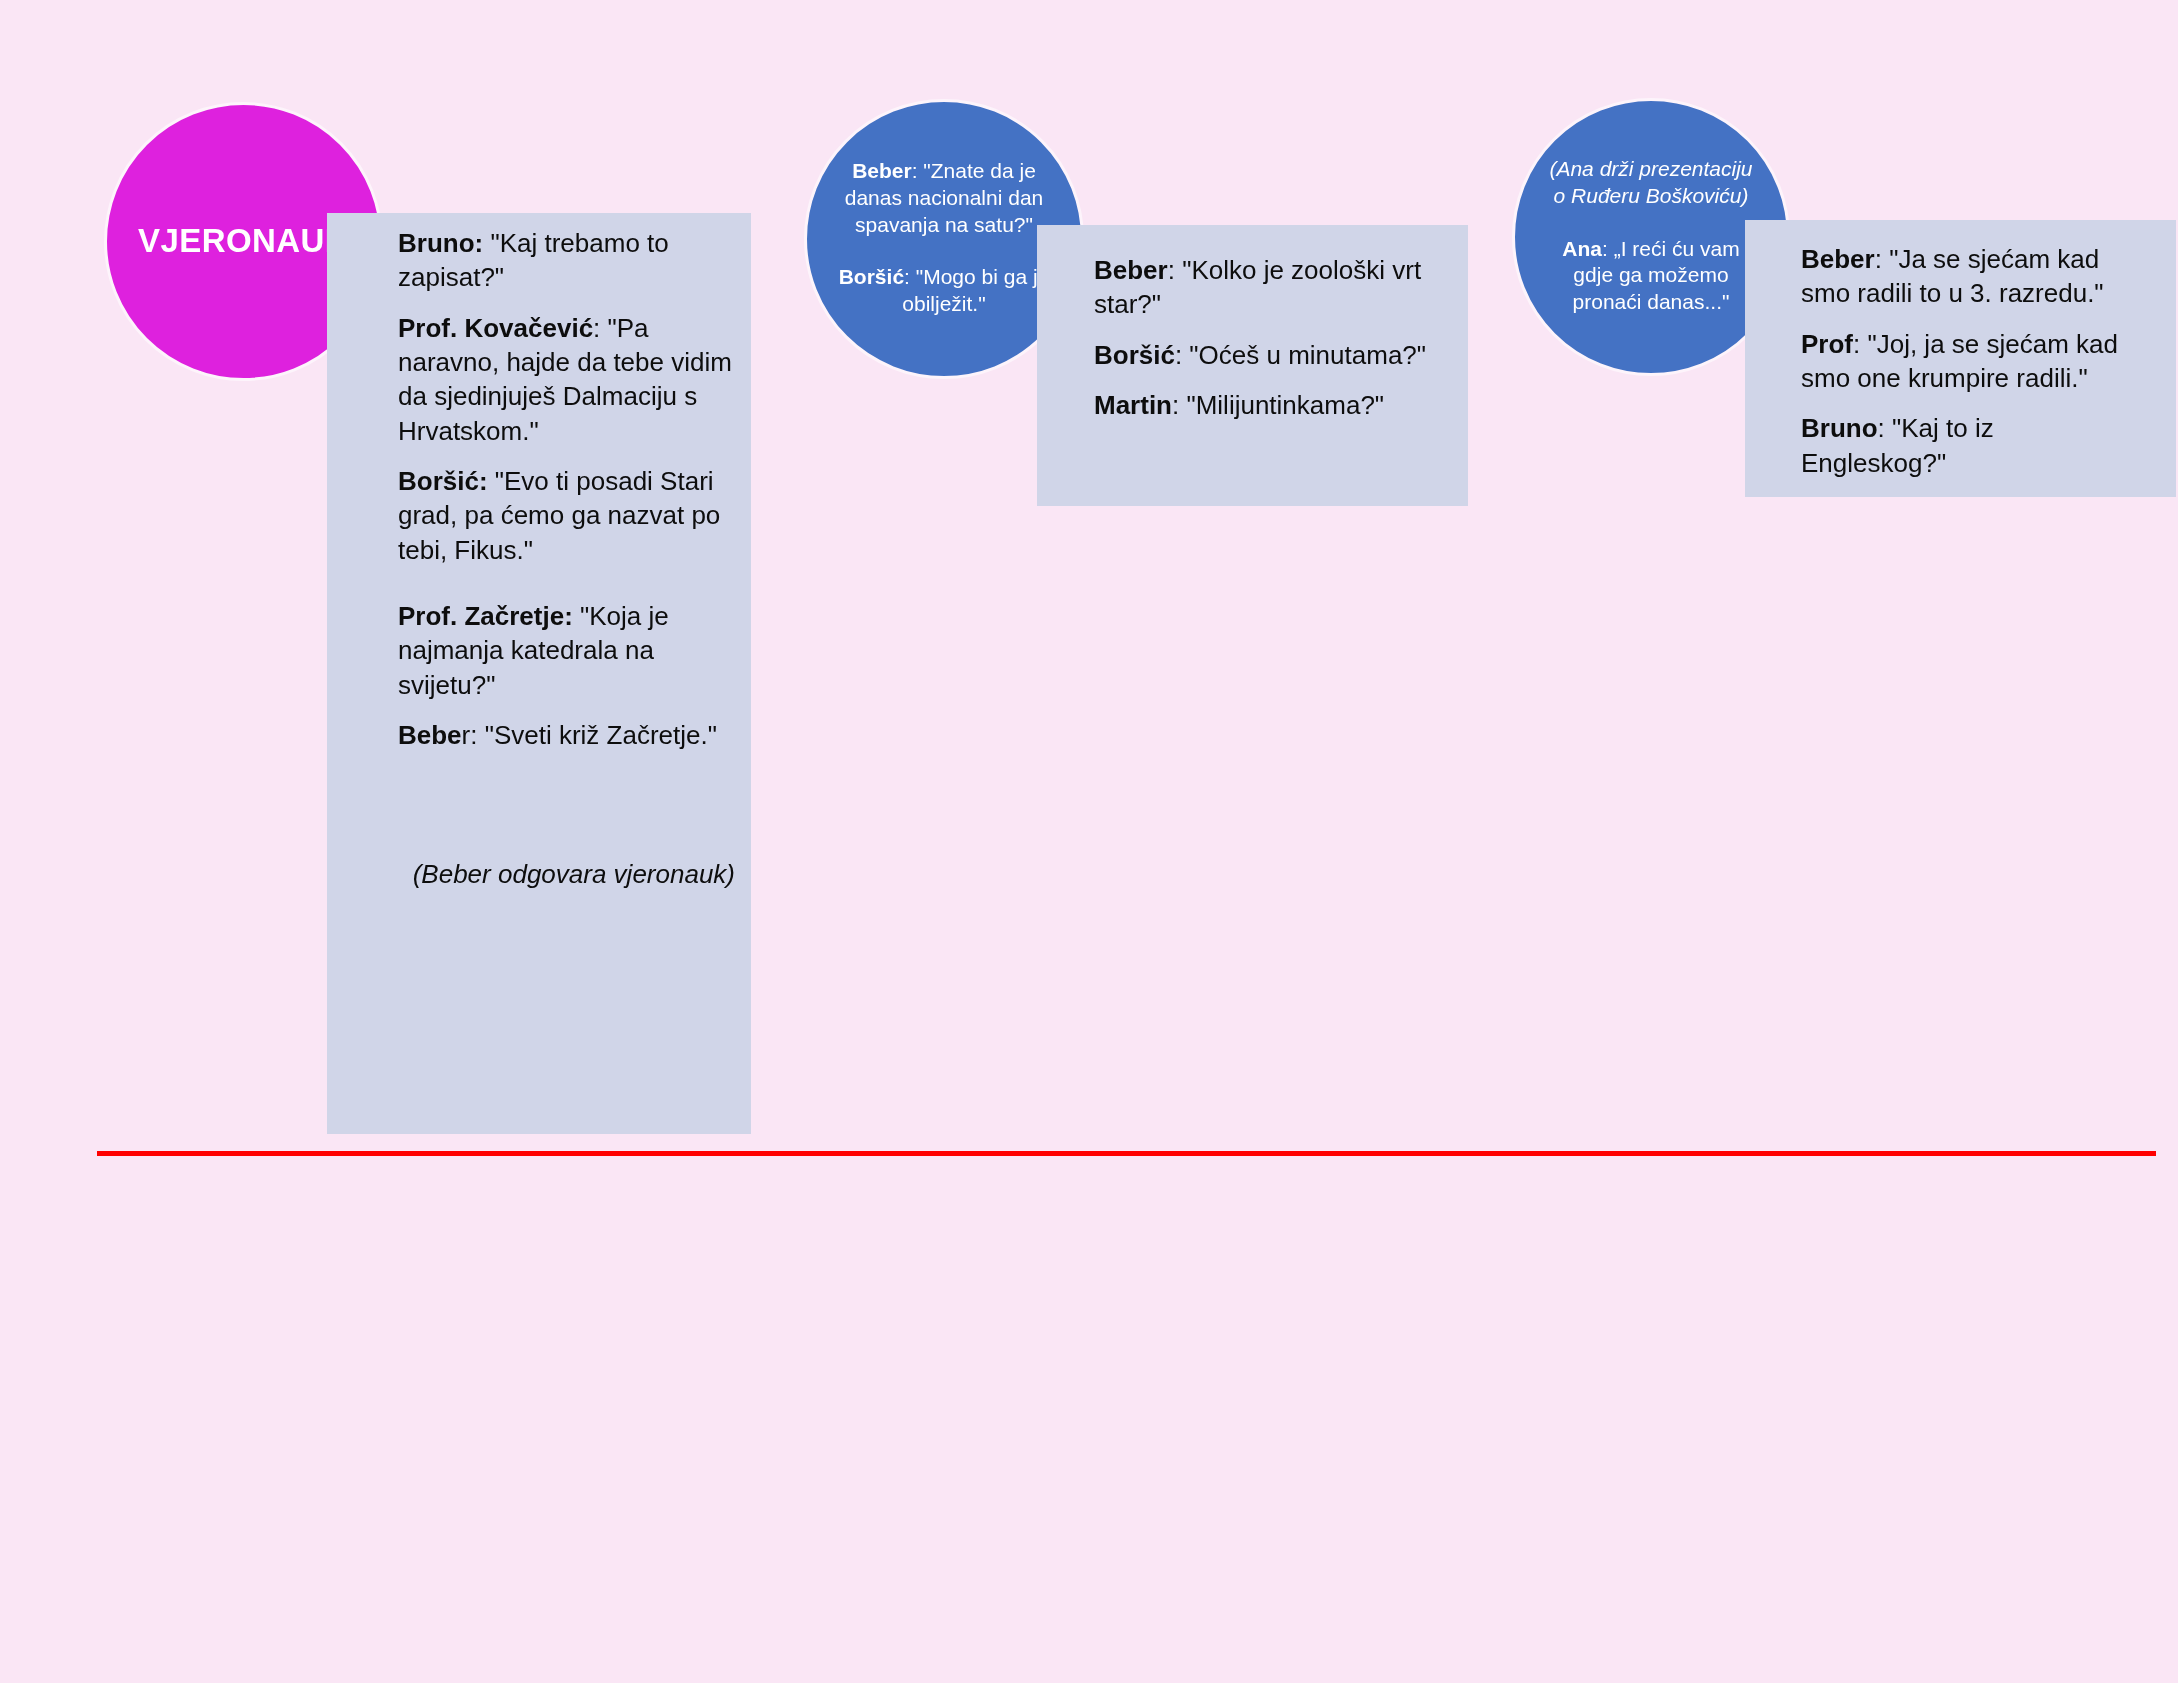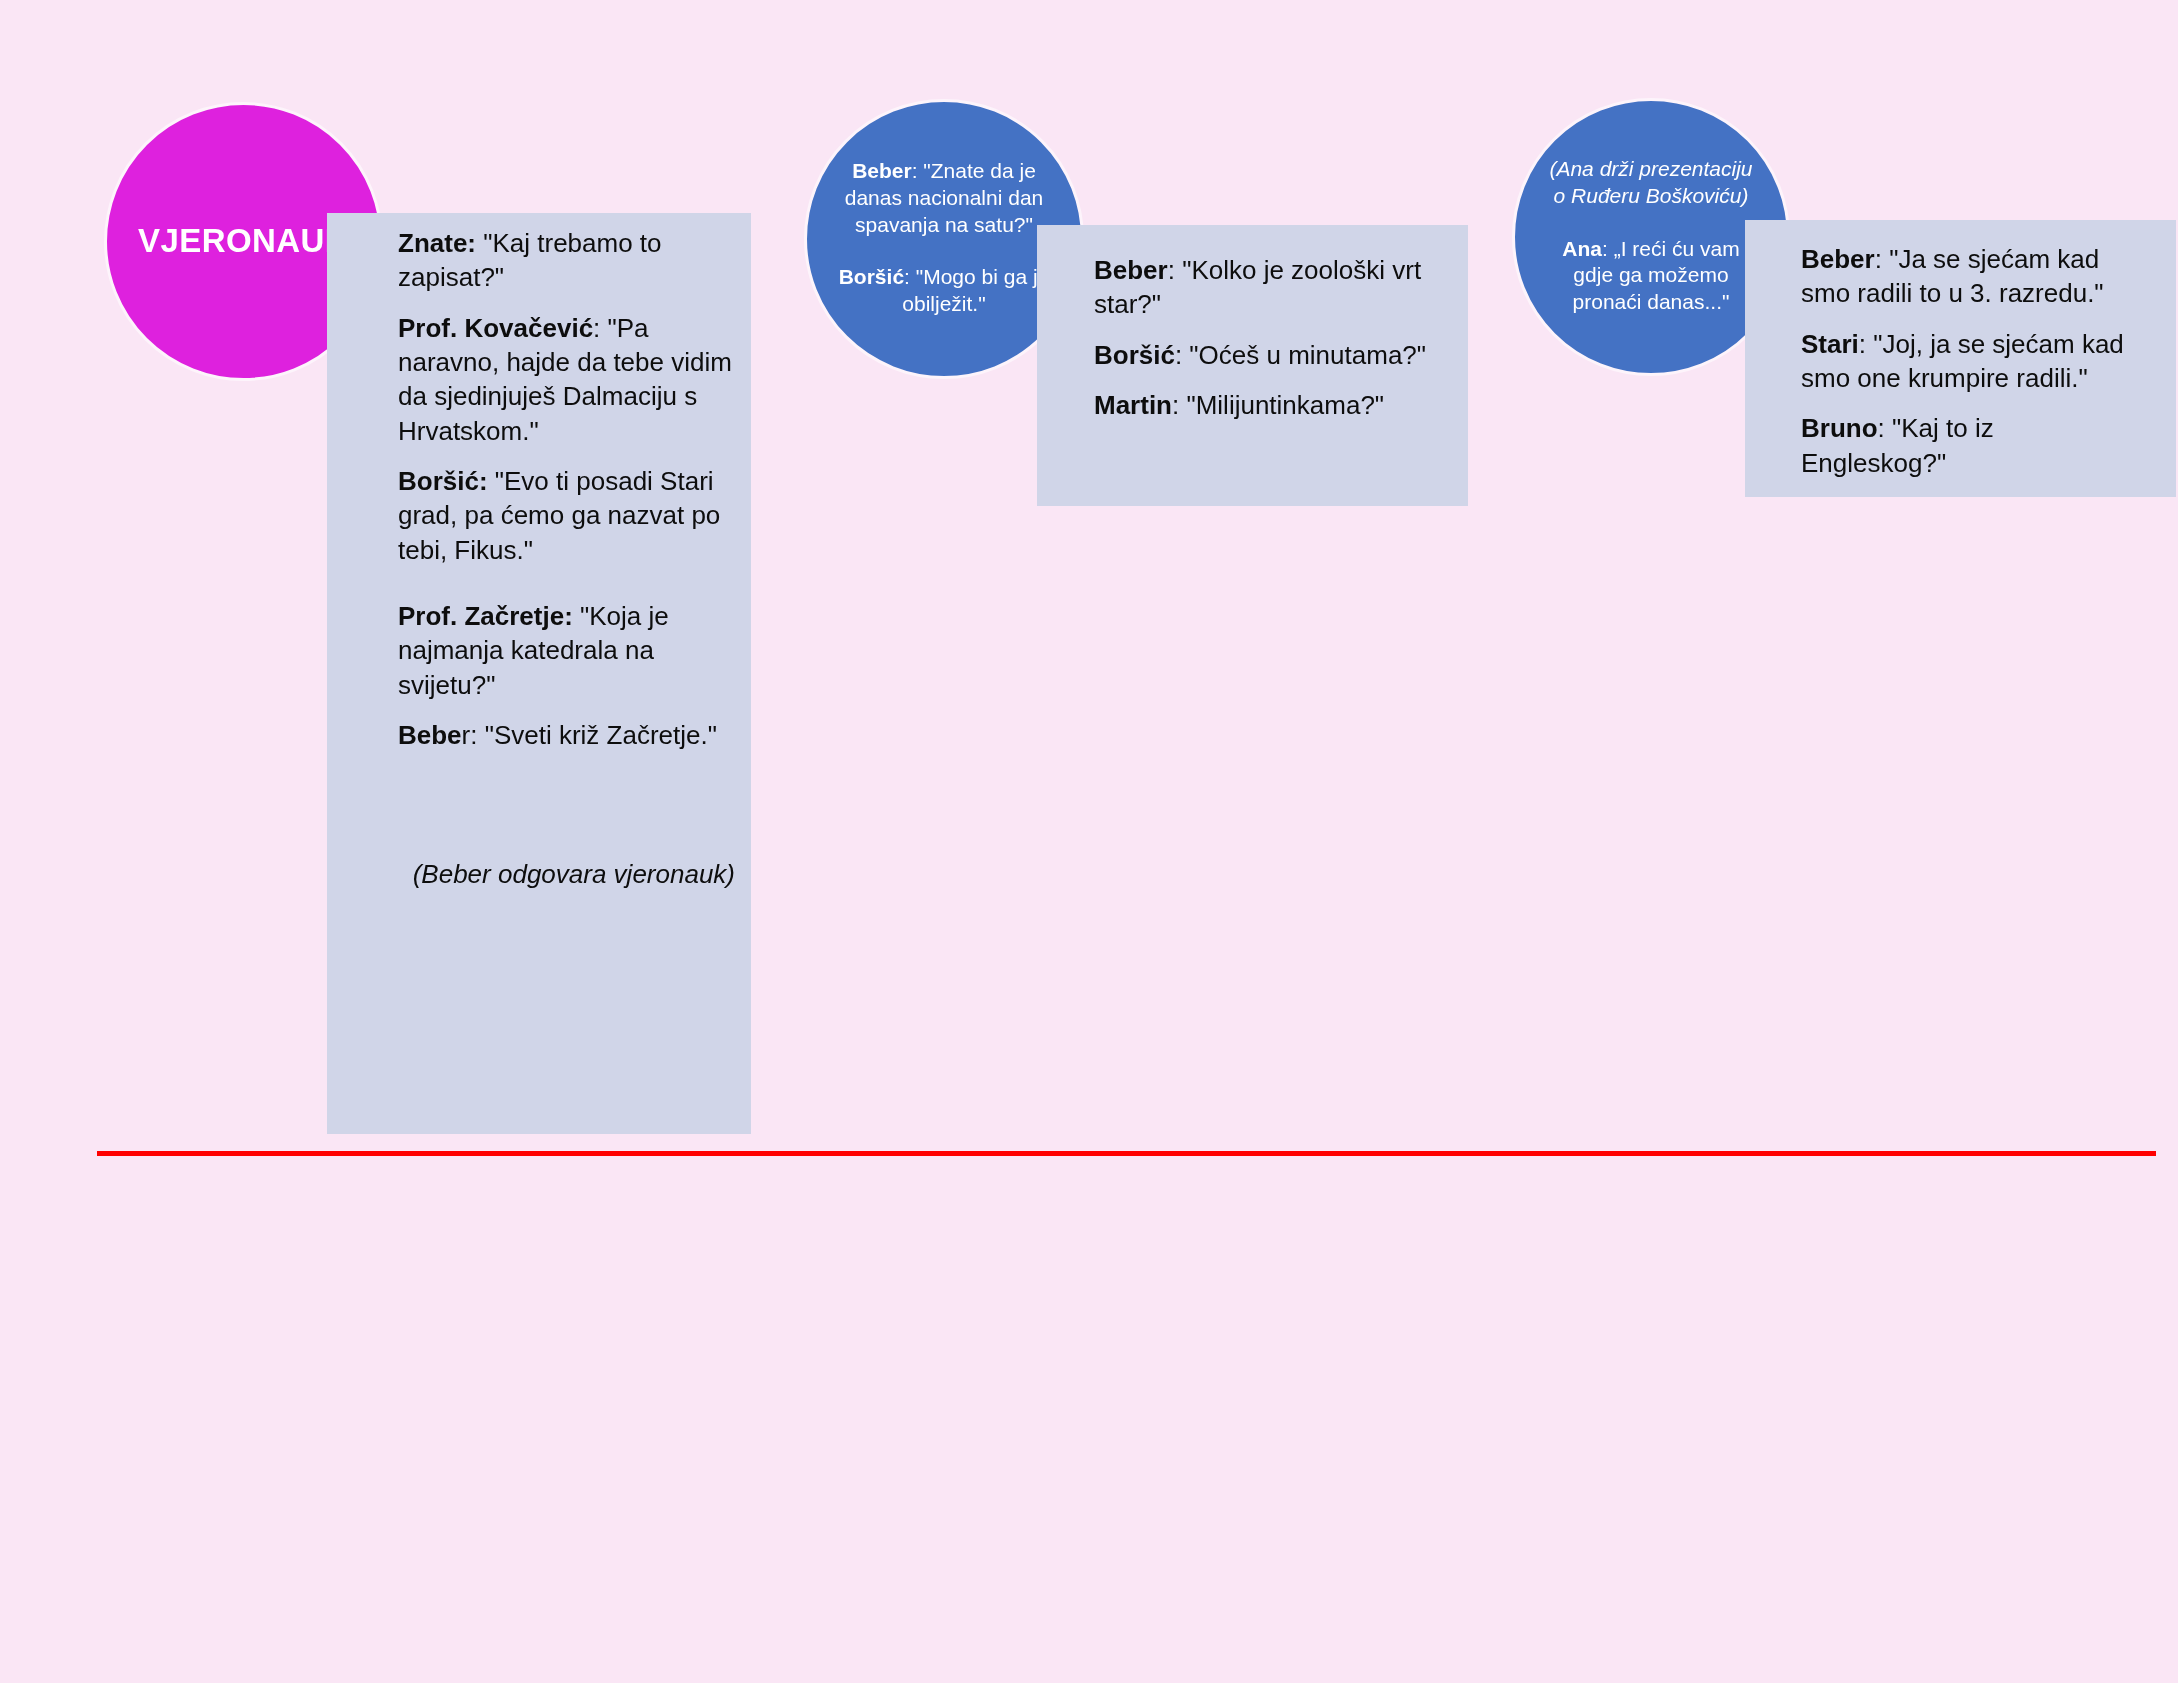--- a/index.html
+++ b/index.html
@@ -156,21 +156,21 @@
 <div class="canvas">
 
   <div class="circle circle-subject">
     <span class="subject-label">VJERONAUK</span>
   </div>
 
   <div class="panel panel-1">
 
     <div class="group group-a">
       <p class="para">
-        <span class="spk">Znate:</span><span> "Kaj trebamo to zapisat?"</span>
+        <span class="spk">Bruno:</span><span> "Kaj trebamo to zapisat?"</span>
       </p>
       <p class="para">
         <span class="spk">Prof. Kovačević</span><span>: "Pa naravno, hajde da tebe vidim da sjedinjuješ Dalmaciju s Hrvatskom."</span>
       </p>
       <p class="para">
         <span class="spk">Boršić:</span><span> "Evo ti posadi Stari grad, pa ćemo ga nazvat po tebi, Fikus."</span>
       </p>
     </div>
 
     <div class="group group-b">
@@ -218,21 +218,21 @@
     <p class="line gap-before">
       <span class="spk">Ana</span><span>: „I reći ću vam gdje ga možemo pronaći danas..."</span>
     </p>
   </div>
 
   <div class="panel panel-3">
     <p class="para">
       <span class="spk">Beber</span><span>:  "Ja se sjećam kad smo radili to u 3. razredu."</span>
     </p>
     <p class="para">
-      <span class="spk">Stari</span><span>: "Joj, ja se sjećam kad smo one krumpire radili."</span>
+      <span class="spk">Prof</span><span>: "Joj, ja se sjećam kad smo one krumpire radili."</span>
     </p>
     <p class="para">
       <span class="spk">Bruno</span><span>: "Kaj to iz Engleskog?"</span>
     </p>
   </div>
 
   <div class="divider"></div>
 
 </div>
 

